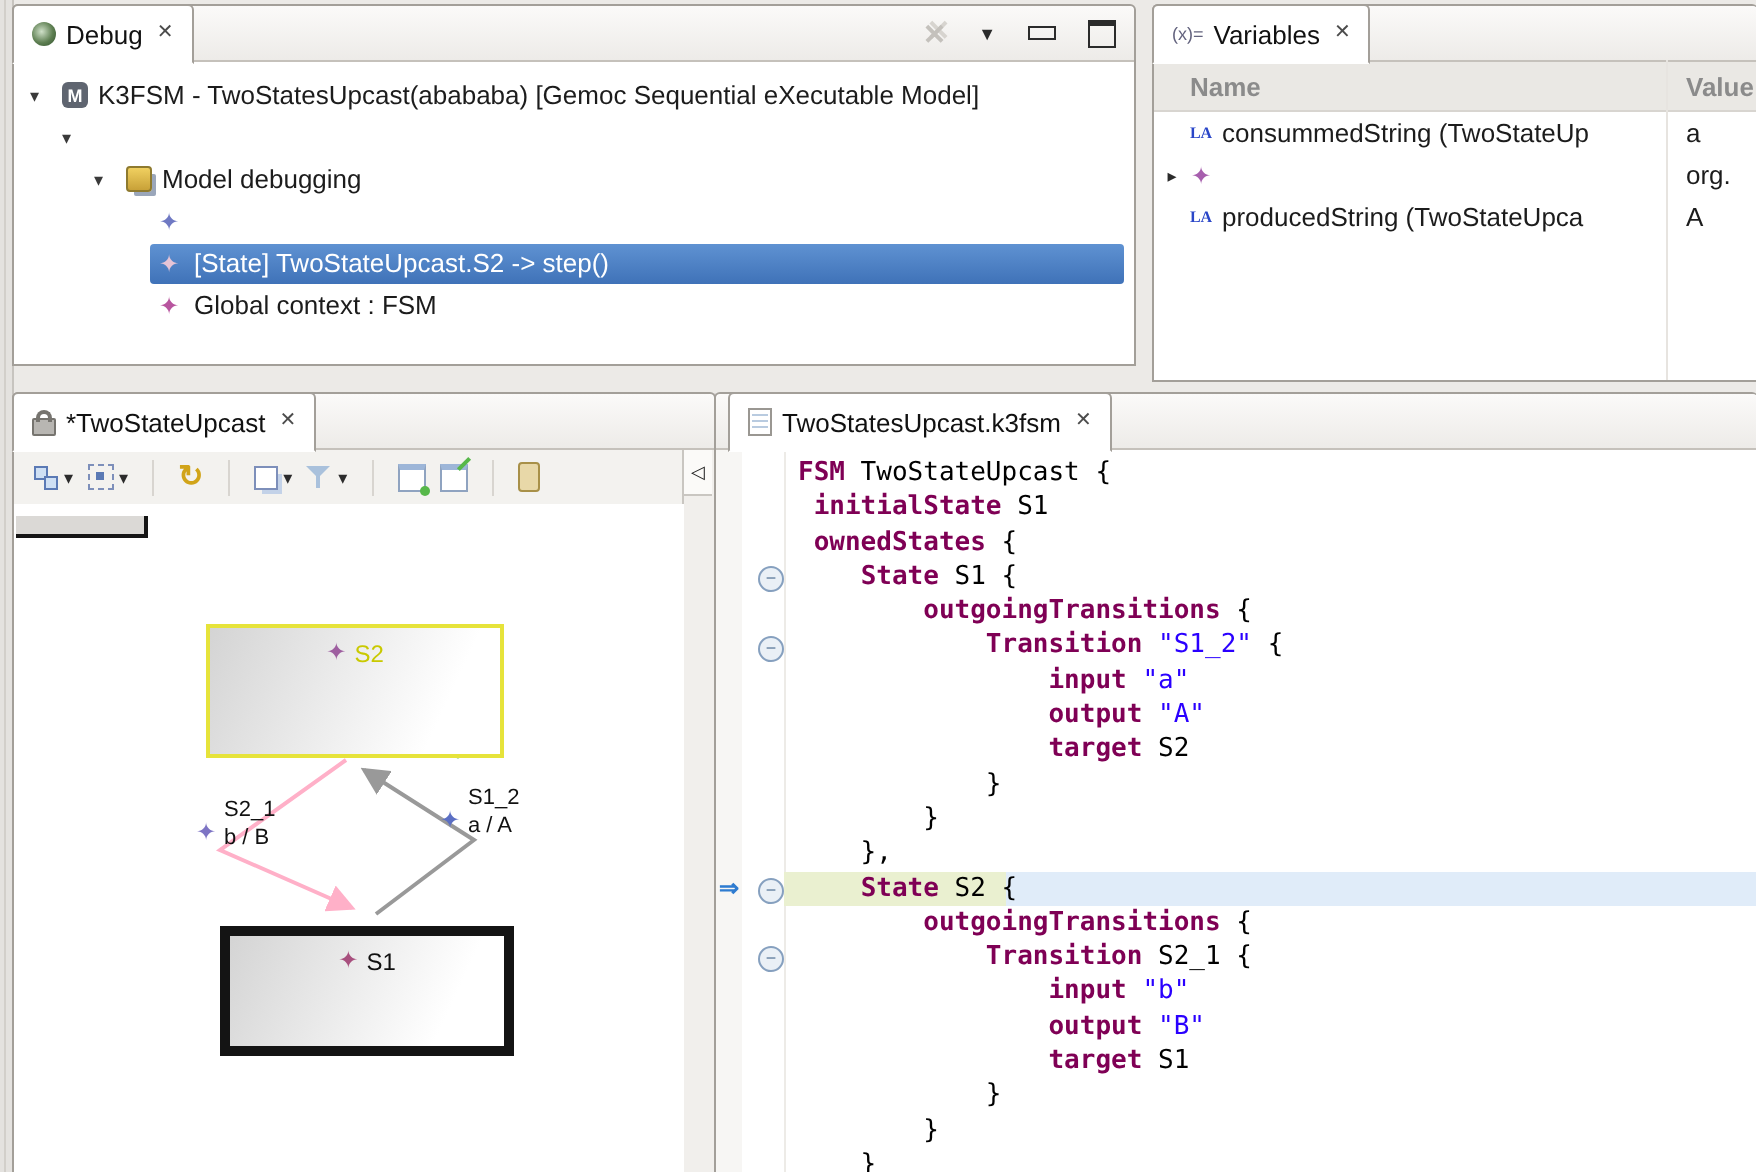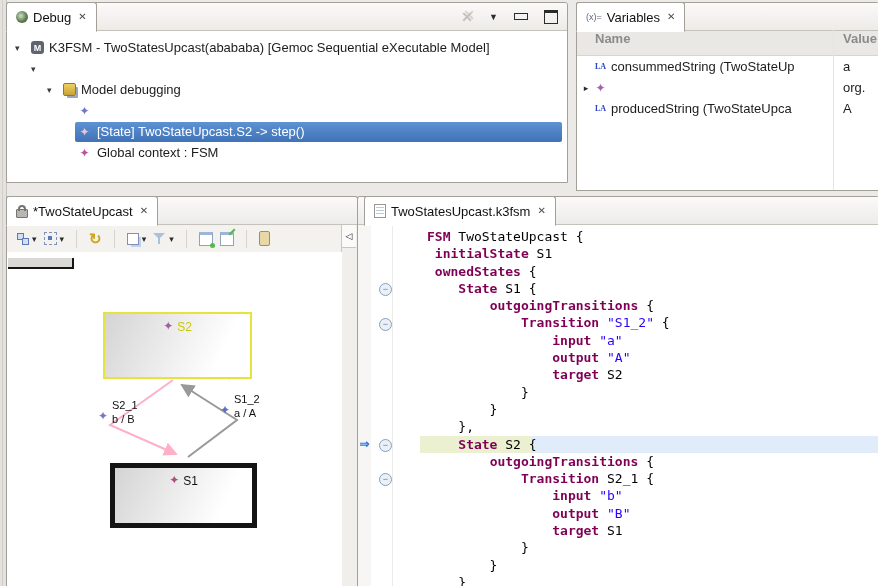--- a/index.html
+++ b/index.html
@@ -43,21 +43,21 @@
   .variable-diamond-icon{color:#a75fae;}
   .attr-ic{font-size:8px;font-weight:bold;color:#2a46c8;font-family:"Liberation Serif",serif;}
 
   
   #vars-panel{left:576px;top:2px;width:302px;height:187px;border-right:none;}
   .vx-ic{font-size:9px;color:#63637e;}
   .bp-ic{width:13px;height:12px;position:relative;}
   .bp-ic::before{content:'';position:absolute;left:1px;top:1px;width:5px;height:5px;border-radius:50%;background:#adaaa6;}
   .bp-ic::after{content:'';position:absolute;right:0;bottom:0;width:7px;height:7px;border-radius:50%;background:#4a78c8;}
   .vhead{position:relative;height:24px;background:#eae8e4;border-bottom:1px solid #d8d5d0;
-         font-weight:bold;color:#8b8b8b;font-size:13px;display:flex;align-items:flex-start;}
+         font-weight:bold;color:#8b8b8b;font-size:13px;display:flex;align-items:center;}
   .hname{padding-left:18px;}
   .hval{position:absolute;left:266px;}
   .vdivider{position:absolute;left:256px;top:27px;bottom:0;width:1px;background:#e7e4e0;}
   .vrow{display:flex;align-items:center;height:21px;font-size:13px;position:relative;padding-left:2px;}
   .vexp{width:14px;text-align:center;font-size:9px;color:#2b2b2b;flex:none;}
   .vname{width:222px;overflow:hidden;white-space:nowrap;margin-left:3px;}
   .vval{position:absolute;left:266px;white-space:nowrap;}
 
   
   #diagram-panel{left:6px;top:196px;width:350px;height:390px;border-bottom:none;}
@@ -108,21 +108,21 @@
   
   #editor-panel{left:357px;top:196px;width:521px;height:390px;border-right:none;border-bottom:none;}
   #editor-panel .tab.sel{margin-left:6px;}
   .file-ic{width:10px;height:12px;background:#fff;border:1px solid #9a9792;position:relative;}
   .file-ic::before{content:'';position:absolute;left:1px;right:1px;top:2px;height:8px;
                    background:repeating-linear-gradient(to bottom,#b9cbe0 0 1px,transparent 1px 3px);}
   .econtent{position:absolute;left:0;top:28px;right:0;bottom:0;background:#fff;}
   .aruler{position:absolute;left:0;top:0;width:13px;bottom:0;background:#f7f6f4;border-right:1px solid #e7e5e1;}
   .fruler{position:absolute;left:13px;top:0;width:21px;bottom:0;background:#fff;border-right:1px solid #edebe7;}
   .codelines{position:absolute;left:34px;top:0;right:0;bottom:0;padding-top:3px;
-             font-family:"DejaVu Sans Mono",monospace;font-size:13px;padding-left:28px;}
+             font-family:"DejaVu Sans Mono",monospace;font-size:13px;}
   .cl{height:17.3px;line-height:17.3px;white-space:pre;padding-left:7px;}
   .cl.cur{background:linear-gradient(to right,var(--line-green) 0,var(--line-green) 111px,var(--line-blue) 111px);}
   .t-kw{color:var(--keyword);font-weight:bold;}
   .t-str{color:var(--string);}
   .t-pl{color:#000;}
   .foldc{position:absolute;left:8px;width:11px;height:11px;border:1px solid #86a0bf;border-radius:50%;
          background:#eaf0f6;color:#5d7b9c;font-size:9px;line-height:10px;text-align:center;}
   .iptr{position:absolute;left:0;width:13px;text-align:center;color:#2f7cd0;font-weight:bold;
         font-size:12px;line-height:17px;}
 </style>

